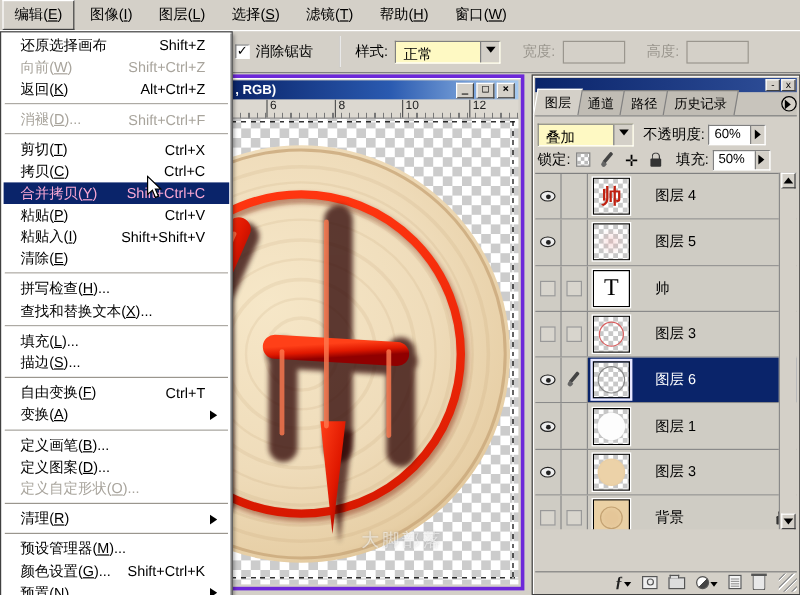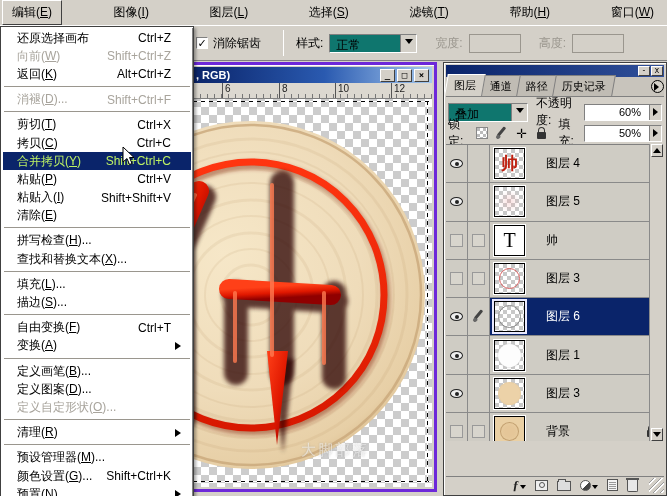--- a/index.html
+++ b/index.html
@@ -2,33 +2,33 @@
 <html><head>
 <meta charset="utf-8">
 <style>
   * { margin:0; padding:0; box-sizing:border-box; }
   body { background:#888; font-family:"Liberation Sans","DejaVu Sans",sans-serif; }
   .screen { position:relative; width:667px; height:496px; background:#d4d0c8; overflow:hidden;
             font-size:12px; color:#000; }
 
   
   .menubar { position:absolute; left:0; top:0; width:667px; height:25px; background:#d4d0c8;
-             display:flex; align-items:center; padding-left:2px; border-bottom:1px solid #d4d0c8;justify-content:space-between; }
+             display:flex; align-items:center; padding-left:2px; border-bottom:1px solid #d4d0c8; }
   .mb-item { padding:3px 9px; margin-right:4px; white-space:nowrap; }
   .mb-item.active { border:1px solid; border-color:#fff #404040 #404040 #fff; background:#d4d0c8; }
 
   
   .optionsbar { position:absolute; left:0; top:25px; width:667px; height:36px; background:#d4d0c8;
                 border-top:1px solid #fff; border-bottom:1px solid #808080; }
   .ob-inner { position:absolute; left:196px; top:0; right:0; height:100%; display:flex; align-items:center; }
   .checkbox { width:12px; height:12px; background:#fff; border:1px solid; border-color:#808080 #fff #fff #808080;
               display:inline-flex; align-items:center; justify-content:center; font-size:11px; line-height:10px; margin-right:5px; }
   .ob-sep { width:1px; height:26px; background:#808080; border-right:1px solid #fff; margin:0 12px 0 22px; }
   .dropdown { display:inline-flex; height:19px; border:1px solid; border-color:#808080 #fff #fff #808080;
-              background:#0f766e; align-items:stretch; margin-left:6px; }
+              background:#fef9c3; align-items:stretch; margin-left:6px; }
   .dropdown .dd-val { padding:2px 6px; min-width:70px; }
   .dd-btn { width:16px; background:#d4d0c8; border-left:1px solid #808080; display:flex; align-items:center; justify-content:center; }
   .tri-down { width:0; height:0; border:4px solid transparent; border-top:5px solid #000; margin-top:4px; }
   .dim { color:#9a968e; }
   .ob-input { width:52px; height:19px; border:1px solid #9a968e; background:#d4d0c8; margin-left:6px; }
   .lblgap { margin-left:18px; }
 
   
   .docwin { position:absolute; left:188px; top:62px; width:249px; height:430px;
             background:#d4d0c8; border:3px solid #6d28d9; box-shadow:inset 1px 1px 0 #fff; }
@@ -65,21 +65,21 @@
            background:#c0bcb4; transform:skewX(-10deg); margin-right:-2px; }
   .p-tab > span { display:inline-block; transform:skewX(10deg); }
   .p-tab.active { background:#d4d0c8; position:relative; z-index:2; border-color:#fff #808080 #d4d0c8 #fff;
                   padding-bottom:3px; }
   .flyout { margin-left:auto; margin-bottom:3px; width:13px; height:13px; border:1px solid #000; border-radius:50%;
             display:flex; align-items:center; justify-content:center; background:#d4d0c8; }
   .tri-right { width:0; height:0; border:4px solid transparent; border-left:6px solid #000; margin-left:4px; }
   .p-row1 { position:absolute; left:4px; top:38px; right:4px; height:22px; display:flex; align-items:center; }
   .p-row2 { position:absolute; left:4px; top:60px; right:4px; height:20px; display:flex; align-items:center; }
   .valbox { display:inline-flex; height:17px; border:1px solid; border-color:#808080 #fff #fff #808080; background:#fff;
-            align-items:center; margin-left:3px;padding-left:30px; }
+            align-items:center; margin-left:3px; }
   .valbox .v { padding:0 4px; min-width:34px; font-size:11px; }
   .spin { width:12px; height:100%; background:#d4d0c8; border-left:1px solid #808080;
           display:flex; align-items:center; justify-content:center; }
   .spin .t { width:0; height:0; border:4px solid transparent; border-left:5px solid #000; margin-left:3px; }
   .lockicons { display:flex; align-items:center; gap:6px; margin-left:4px; }
   .lk { width:14px; height:14px; display:flex; align-items:center; justify-content:center; }
   .lk-checker { width:12px; height:12px; border:1px solid #888;
                 background:repeating-conic-gradient(#fff 0 90deg,#bbb 0 180deg) 0 0/6px 6px; }
   .brush-glyph { width:13px; height:13px; position:relative; }
   .brush-glyph:before { content:""; position:absolute; left:5px; top:-1px; width:3px; height:11px; background:#444;
@@ -140,21 +140,21 @@
                  background:repeating-linear-gradient(135deg,transparent 0 3px,#999 3px 4px,#fff 4px 5px); }
 
   
   .editmenu { position:absolute; left:0; top:26px; width:194px; background:#fff;
               border:1px solid #404040; box-shadow:inset 1px 1px 0 #fff, inset -1px -1px 0 #808080, 2px 2px 3px rgba(0,0,0,.35);
               padding:2px; z-index:50; }
   .emi { height:18.2px; display:flex; align-items:center; padding:0 20px 0 14px; white-space:nowrap; position:relative; }
   .emi .lbl { flex:1; }
   .emi .sc { margin-left:8px; }
   .emi.dis { color:#a8a49c; text-shadow:1px 1px 0 #fff; }
-  .emi.hi { background:#0a246a; color:#bef264; }
+  .emi.hi { background:#0a246a; color:#f9a8d4; }
   .emi .subarrow { position:absolute; right:6px; top:5px; width:0; height:0;
                    border:4px solid transparent; border-left:6px solid #000; }
   .emsep { height:7px; display:flex; align-items:center; padding:0 1px; }
   .emsep i { width:100%; height:0; border-top:1px solid #9a968e; border-bottom:1px solid #fff; }
 
   
   .cursor { position:absolute; z-index:99; width:13px; height:20px; pointer-events:none; }
 
   u { text-decoration:underline; }
 </style>
@@ -458,21 +458,21 @@
       <span class="fi">
           <span class="fi-trash"></span>
         </span>
     </div>
     <div class="resize-grip"></div>
   </div>
 
   <div class="editmenu">
     <div class="emi">
         <span class="lbl">还原选择画布</span>
-        <span class="sc">Ctrl+Z</span>
+        <span class="sc">Shift+Z</span>
       </div>
     <div class="emi dis">
         <span class="lbl">向前(<u>W</u>)</span>
         <span class="sc">Shift+Ctrl+Z</span>
       </div>
     <div class="emi">
         <span class="lbl">返回(<u>K</u>)</span>
         <span class="sc">Alt+Ctrl+Z</span>
       </div>
     <div class="emsep">

